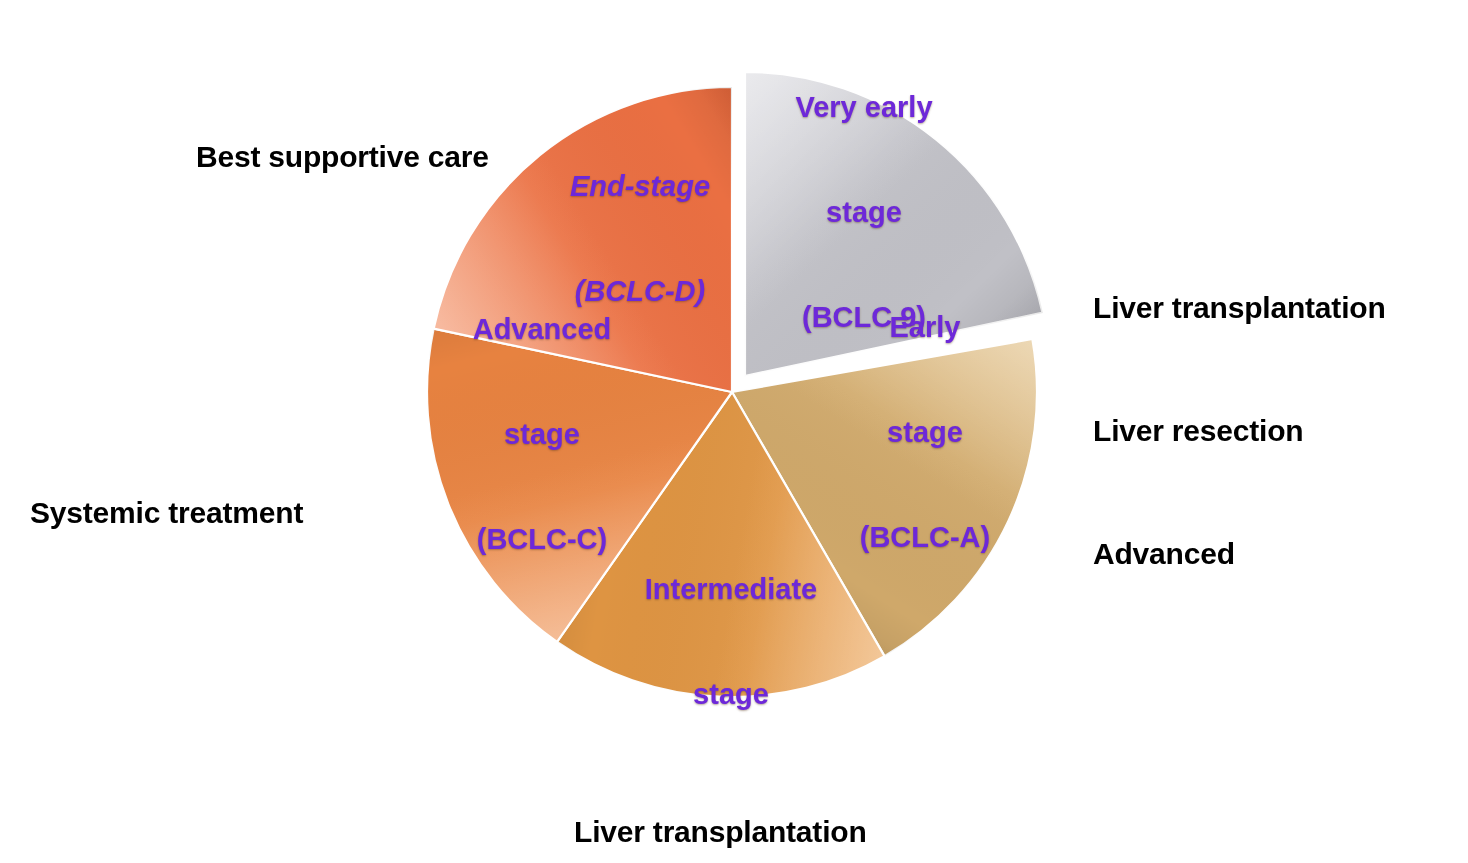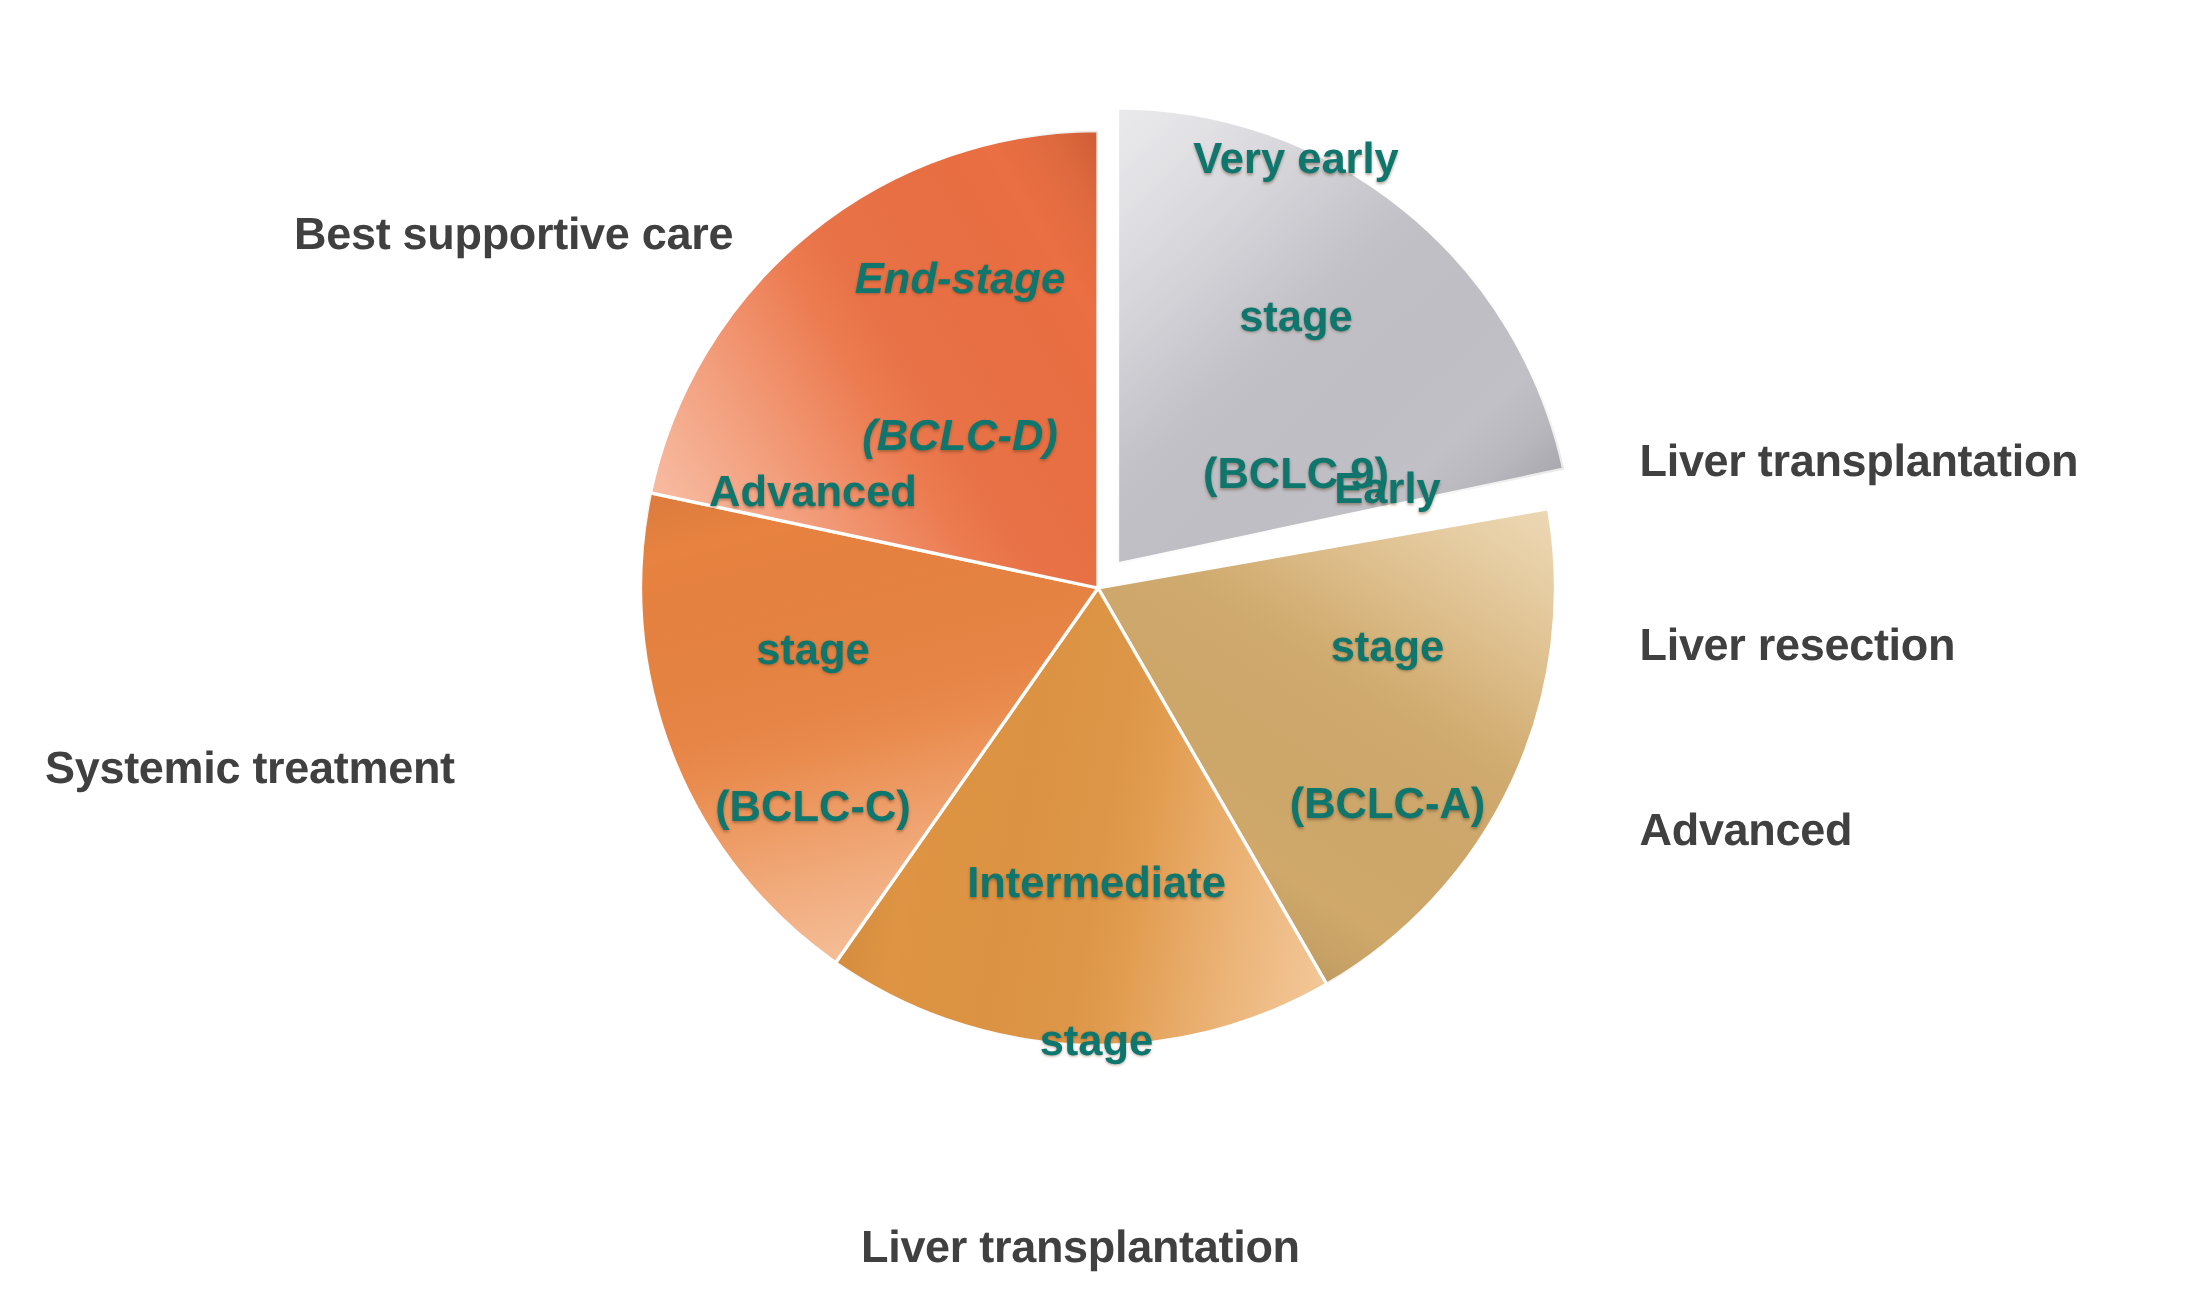--- a/index.html
+++ b/index.html
@@ -15,21 +15,21 @@
     position: relative;
     width: 1468px;
     height: 863px;
     background: #ffffff;
     overflow: hidden;
   }
 
   
   .annot {
     position: absolute;
-    color: #404040;
+    color: #000000;
     font-family: "Liberation Sans", sans-serif;
     font-weight: bold;
     font-size: 30px;
     line-height: 41px;
     white-space: pre;
     letter-spacing: -0.2px;
   }
   .annot-line { display: block; }
 
   #annot-best-supportive-care { left: 196px; top: 54px; }
@@ -43,21 +43,21 @@
     left: 0;
     top: 0;
     width: 1468px;
     height: 863px;
   }
   #pie-svg { display: block; }
 
   
   .slice-label {
     position: absolute;
-    color: #0f766e;
+    color: #6d28d9;
     font-family: "Liberation Sans", sans-serif;
     font-weight: bold;
     font-size: 29px;
     line-height: 35px;
     text-align: center;
     white-space: pre;
     text-shadow: 0 1px 2px rgba(90,60,30,0.45);
     transform: translate(-50%, -50%);
     pointer-events: none;
   }

